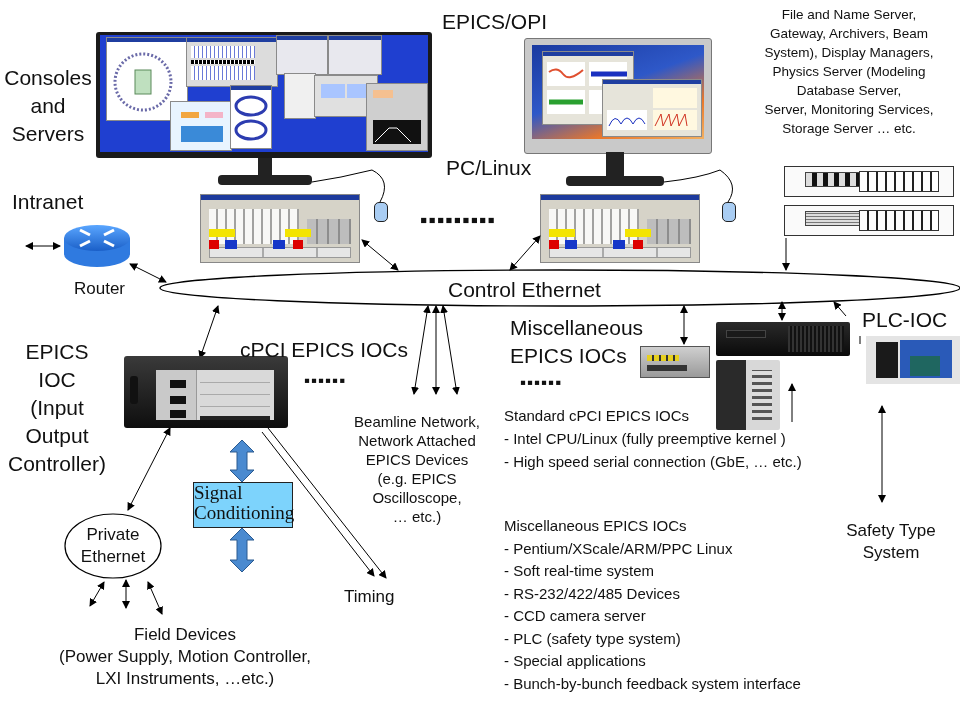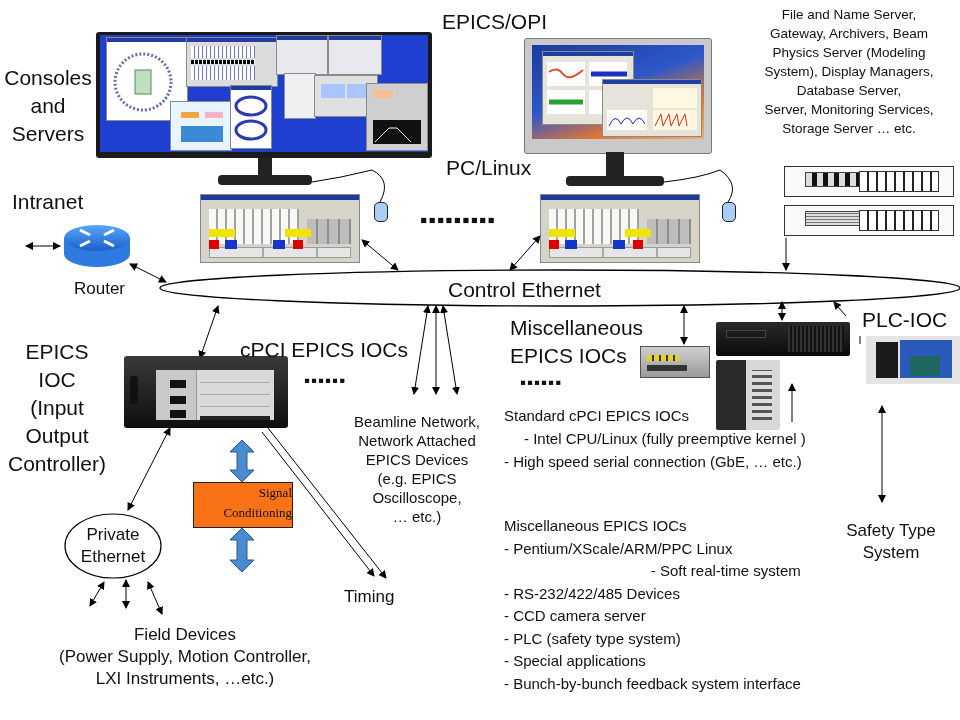--- a/index.html
+++ b/index.html
@@ -43,22 +43,22 @@
      background:repeating-linear-gradient(0deg,#ddd 0 2px,#777 2px 3px); border:1px solid #444; }
 
   
   .chassis { position:absolute; background:linear-gradient(#3a3a3a,#0e0e0e); border-radius:3px; }
   .chassis .front { position:absolute; left:32px; top:14px; right:14px; bottom:8px; background:#d9d9d9; }
 
   
   .router { position:absolute; }
 
   
-  .sigbox { position:absolute; background:#f97316; border:1px solid #222; text-align:right;
-            font-size:13px; line-height:20px; }
+  .sigbox { position:absolute; background:#7dd3fc; border:1px solid #222; text-align:left;
+            font-size:19px; line-height:20px; }
 
   
   .hw { position:absolute; }
 </style>
 </head>
 <body>
 
 <div class="lbl big center" style="left:2px;top:64px;width:92px;">
   <div>Consoles</div>
   <div>and</div>
@@ -144,22 +144,22 @@
   </div>
 </div>
 <div class="stand" style="left:606px;top:152px;width:18px;height:26px;"></div>
 <div class="stand" style="left:566px;top:176px;width:98px;height:10px;border-radius:4px;"></div>
 
 <div class="lbl big" style="left:446px;top:154px;">PC/Linux</div>
 
 <div class="lbl xs center" style="left:742px;top:5px;width:214px;">
   <div>File and Name Server,</div>
   <div>Gateway, Archivers, Beam</div>
+  <div>System), Display Managers,</div>
   <div>Physics Server  (Modeling</div>
-  <div>System), Display Managers,</div>
   <div>Database Server,</div>
   <div>Server, Monitoring Services,</div>
   <div>Storage Server … etc.</div>
 </div>
 
 <div class="rack-server" style="left:784px;top:166px;width:168px;height:29px;">
   <div class="grill" style="background:repeating-linear-gradient(90deg,#ddd 0 6px,#111 6px 11px);"></div>
   <div class="bays"></div>
 </div>
 <div class="rack-server" style="left:784px;top:205px;width:168px;height:29px;">
@@ -339,28 +339,28 @@
 </div>
 <div class="lbl big" style="left:862px;top:306px;">PLC-IOC</div>
 <div class="hw" style="left:866px;top:336px;width:94px;height:48px;background:#e4e4e4;">
   <div style="position:absolute;left:10px;top:6px;width:22px;height:36px;background:#1a1a1a;"></div>
   <div style="position:absolute;left:34px;top:4px;width:52px;height:38px;background:#2a5ab8;"></div>
   <div style="position:absolute;left:44px;top:20px;width:30px;height:20px;background:#1b6b3a;opacity:.7;"></div>
 </div>
 
 <div class="lbl sm" style="left:504px;top:404px;">
   <div style="line-height:23px;">Standard cPCI EPICS IOCs</div>
-  <div style="line-height:23px;margin-left:20px;">- Intel CPU/Linux (fully preemptive kernel )</div>
+  <div style="line-height:23px;">- Intel CPU/Linux (fully preemptive kernel )</div>
   <div style="line-height:23px;">- High speed serial connection (GbE, … etc.)</div>
 </div>
 
 <div class="lbl sm" style="left:504px;top:515px;">
   <div style="line-height:22.5px;">Miscellaneous EPICS IOCs</div>
   <div style="line-height:22.5px;">- Pentium/XScale/ARM/PPC Linux</div>
-  <div style="line-height:22.5px;text-align:right;">- Soft real-time system</div>
+  <div style="line-height:22.5px;">- Soft real-time system</div>
   <div style="line-height:22.5px;">- RS-232/422/485 Devices</div>
   <div style="line-height:22.5px;">- CCD camera server</div>
   <div style="line-height:22.5px;">- PLC (safety type system)</div>
   <div style="line-height:22.5px;">- Special applications</div>
   <div style="line-height:22.5px;">- Bunch-by-bunch feedback system interface</div>
 </div>
 
 <div class="lbl med center" style="left:836px;top:520px;width:110px;">
   <div>Safety Type</div>
   <div>System</div>

